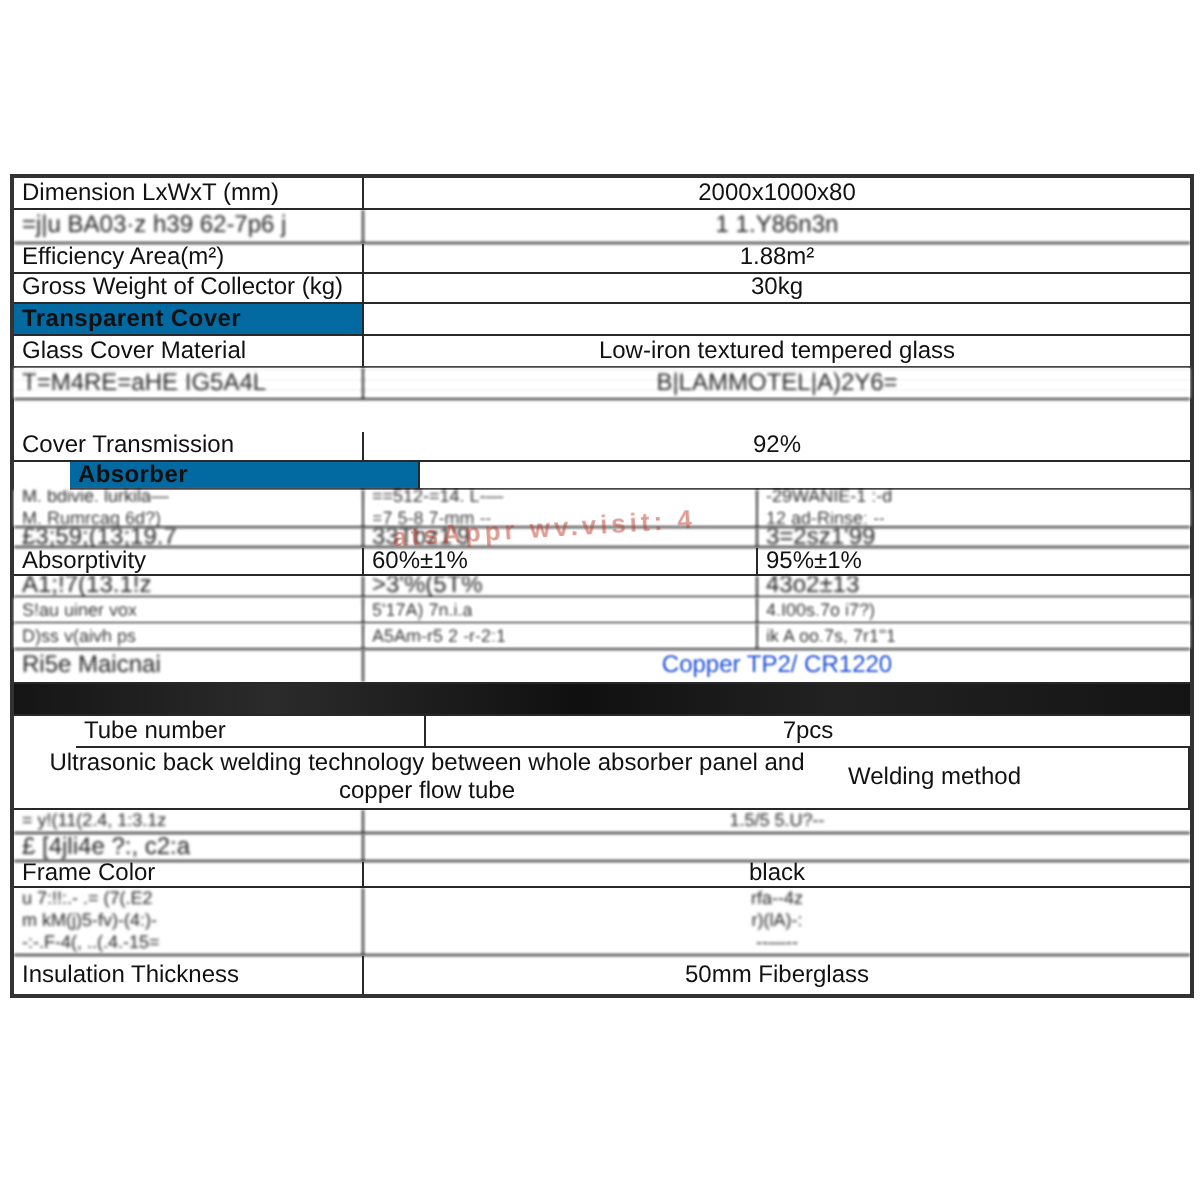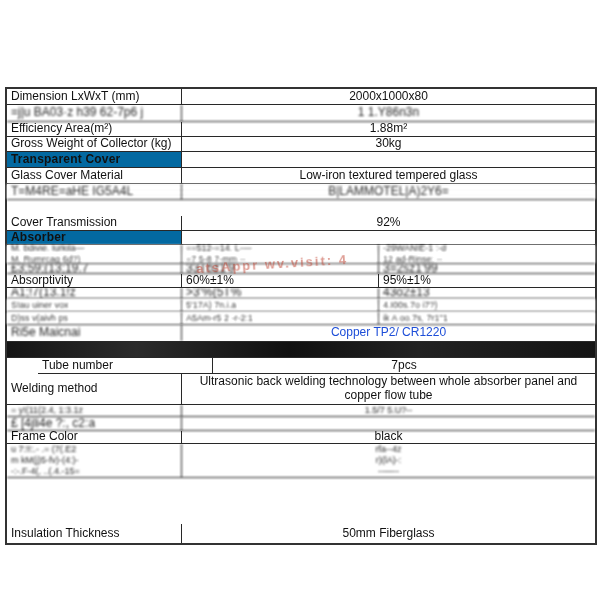--- a/index.html
+++ b/index.html
@@ -1,20 +1,20 @@
 <!DOCTYPE html>
 <html><head>
 <meta charset="utf-8">
 <style>
   html,body{margin:0;padding:0;background:#fff;}
   body{width:600px;height:600px;font-family:"Liberation Sans",sans-serif;color:#111;}
   .sheet{position:relative;width:600px;height:600px;overflow:hidden;background:#fff;}
   .spec-table{position:absolute;left:5px;top:87px;width:588px;border:2px solid #333;border-bottom:2px solid #333;background:#fff;}
   .row{display:flex;box-sizing:border-box;border-bottom:1px solid #282828;position:relative;overflow:hidden;}
-  .row:last-child{border-bottom:none;margin-top:46px;}
+  .row:last-child{border-bottom:none;}
   .cell{box-sizing:border-box;overflow:hidden;font-size:12px;line-height:1.15;}
   .label{width:175px;flex:0 0 175px;border-right:1px solid #282828;padding:1px 4px;display:flex;flex-direction:column;justify-content:center;text-align:left;}
   .value{flex:1;display:flex;flex-direction:column;justify-content:center;align-items:center;text-align:center;padding:1px 4px;}
   .v3{flex:0 0 197px;width:197px;border-right:1px solid #282828;display:flex;flex-direction:column;justify-content:center;align-items:flex-start;text-align:left;padding:1px 4px;}
   .v3b{flex:1;display:flex;flex-direction:column;justify-content:center;align-items:flex-start;text-align:left;padding:1px 4px;border-right:none;}
   .header-row .label{background:#0369a1;font-weight:bold;letter-spacing:.2px;}
   .garbled{filter:blur(0.8px) contrast(1.1);color:#2d2d2d;}
   .garbled-lite{filter:blur(0.45px);color:#1d4ed8;}
   .ghostbg{background:repeating-linear-gradient(180deg,#ececec 0 2px,#fbfbfb 2px 5px);}
   .stripebg{background:linear-gradient(180deg,#f4f4f4,#ffffff 60%);}
@@ -54,21 +54,21 @@
         <div class="cell value">Low-iron textured tempered glass</div>
       </div>
       <div class="row garbled ghostbg" style="height: 16px;">
         <div class="cell label">T=M4RE=aHE IG5A4L</div>
         <div class="cell value">B|LAMMOTEL|A)2Y6=</div>
       </div>
       <div class="row" style="height: 15px; margin-top: 16px;">
         <div class="cell label">Cover Transmission</div>
         <div class="cell value">92%</div>
       </div>
-      <div class="row header-row" style="height: 14px;">
+      <div class="row header-row" style="height: 14px; margin-left: 28px;">
         <div class="cell label">Absorber</div>
         <div class="cell value"></div>
       </div>
       <div class="row garbled stripebg" style="height: 19px;">
         <div class="cell label small">
           <div class="ln">M. bdivie. lurkila—</div>
           <div class="ln">M. Rumrcag 6d?)</div>
         </div>
         <div class="cell v3 small">
           <div class="ln">==512-=14. L-—</div>
@@ -119,26 +119,26 @@
       <div class="row" style="height: 17px;">
         <div class="cell label garbled">Ri5e  Maicnai</div>
         <div class="cell value garbled-lite">Copper TP2/ CR1220</div>
       </div>
       <div class="row band-row" style="height: 16px;"></div>
       <div class="row" style="height: 16px; margin-left: 31px;">
         <div class="cell label">Tube number</div>
         <div class="cell value">7pcs</div>
       </div>
       <div class="row" style="height: 31px;">
+        <div class="cell value">Ultrasonic back welding technology between whole absorber panel and copper flow tube</div>
         <div class="cell label">Welding method</div>
-        <div class="cell value">Ultrasonic back welding technology between whole absorber panel and copper flow tube</div>
       </div>
       <div class="row garbled" style="height: 12px;">
         <div class="cell label small">= y!(11(2.4, 1:3.1z</div>
-        <div class="cell value small">1.5/7 5.U?--</div>
+        <div class="cell value small">1.5/5 5.U?--</div>
       </div>
       <div class="row garbled" style="height: 14px;">
         <div class="cell label">£ [4jli4e ?:, c2:a</div>
       </div>
       <div class="row" style="height: 13px;">
         <div class="cell label">Frame Color</div>
         <div class="cell value">black</div>
       </div>
       <div class="row garbled" style="height: 34px;">
         <div class="cell label small">

